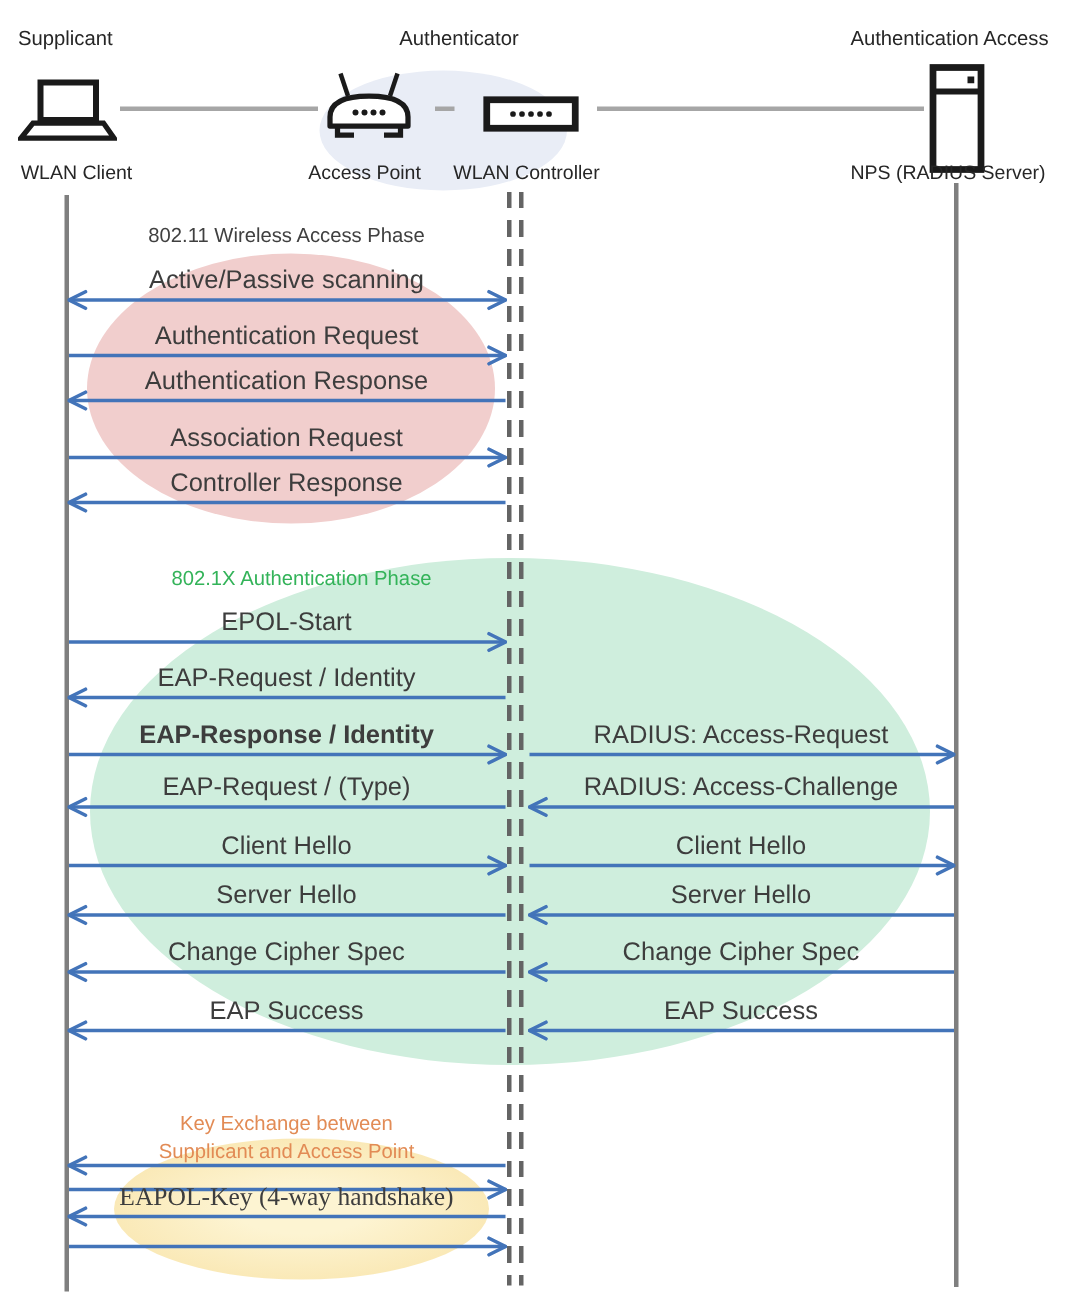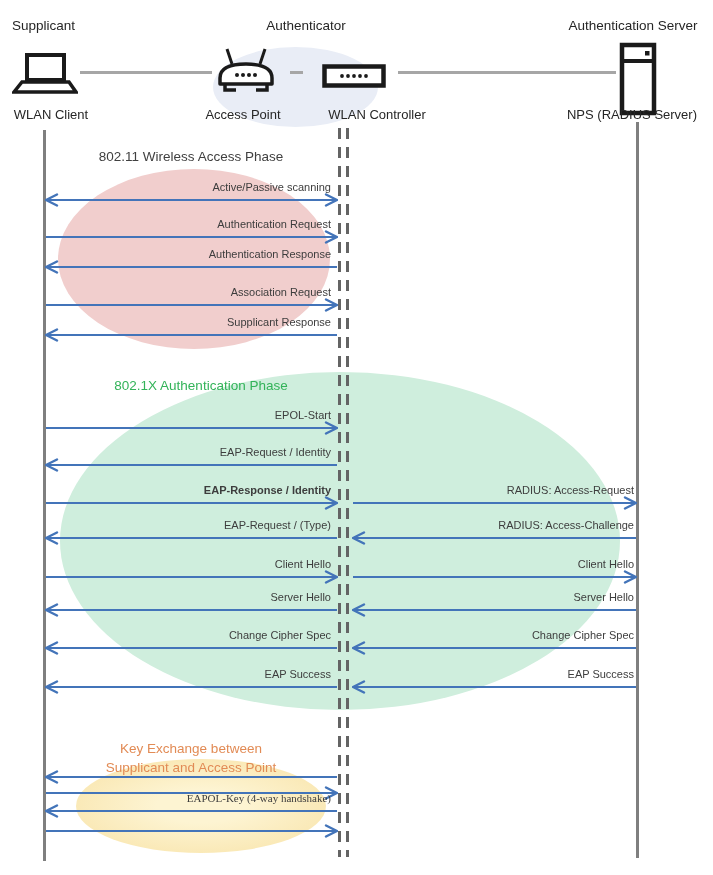--- a/index.html
+++ b/index.html
@@ -16,38 +16,38 @@
   .lifeline{position:absolute;width:3px;background:#7f7f7f;z-index:2;}
   .dashed-line{position:absolute;width:3px;z-index:2;
     background:repeating-linear-gradient(to bottom,#646464 0 11px,transparent 11px 19px);}
   .connector{position:absolute;height:3px;background:#a6a6a6;top:71px;z-index:2;}
   .role-label{position:absolute;top:18px;font-size:13.5px;color:#262626;z-index:4;}
   .device-label{position:absolute;top:107px;font-size:13px;color:#262626;text-align:center;z-index:4;}
   .phase-title{position:absolute;font-size:13.5px;text-align:center;z-index:4;line-height:19px;}
   #phase-title-80211{left:45px;width:292px;top:147px;color:#404040;}
   #phase-title-8021x{left:55px;width:292px;top:376px;color:#33b359;}
   #phase-title-keyexchange{left:45px;width:292px;top:721px;color:#e28b55;margin-top:18px;}
-  .msg-label{position:absolute;font-size:11px;color:#3d3d3d;text-align:right;z-index:4;height:18px;line-height:18px;white-space:nowrap;}
+  .msg-label{position:absolute;font-size:17px;color:#3d3d3d;text-align:center;z-index:4;height:18px;line-height:18px;white-space:nowrap;}
   .msg-arrow{position:absolute;z-index:3;}
   .icon{position:absolute;z-index:4;}
   #msg-layer{position:absolute;left:0;top:0;width:713px;height:875px;z-index:3;}
 </style>
 </head>
 <body>
 
 <div id="stage">
 
   <div class="ellipse" id="header-ellipse"></div>
   <div class="ellipse" id="phase-ellipse-80211"></div>
   <div class="ellipse" id="phase-ellipse-8021x"></div>
   <div class="ellipse" id="phase-ellipse-keyexchange"></div>
 
   <div class="role-label" style="left:12px;">Supplicant</div>
   <div class="role-label" style="left:231px;width:150px;text-align:center;">Authenticator</div>
-  <div class="role-label" style="left:558px;width:150px;text-align:center;">Authentication Server</div>
+  <div class="role-label" style="left:558px;width:150px;text-align:center;">Authentication Access</div>
 
   <div class="connector" style="left:80px;width:132px;"></div>
   <div class="connector" style="left:290px;width:13px;"></div>
   <div class="connector" style="left:398px;width:218px;"></div>
 
   <svg class="icon" style="left:12px;top:52px;" width="66" height="44" viewBox="0 0 66 44">
     <rect x="15" y="3" width="37" height="25" fill="none" stroke="#1a1a1a" stroke-width="4"></rect>
     <path d="M10 30 L57 30 L64 40 L2 40 Z" fill="none" stroke="#1a1a1a" stroke-width="3.5" stroke-linejoin="miter"></path>
   </svg>
 
@@ -73,21 +73,21 @@
   </svg>
 
   <svg class="icon" style="left:619px;top:42px;" width="38" height="74" viewBox="0 0 38 74">
     <rect x="3" y="3" width="32" height="68" fill="none" stroke="#1a1a1a" stroke-width="4.5"></rect>
     <line x1="3" y1="19" x2="35" y2="19" stroke="#1a1a1a" stroke-width="4"></line>
     <rect x="26" y="9" width="4.5" height="4.5" fill="#1a1a1a"></rect>
   </svg>
 
   <div class="device-label" style="left:4px;width:94px;">WLAN Client</div>
   <div class="device-label" style="left:193px;width:100px;">Access Point</div>
-  <div class="device-label" style="left:322px;width:110px;">WLAN Controller</div>
+  <div class="device-label" style="left:296px;width:110px;">WLAN Controller</div>
   <div class="device-label" style="left:557px;width:150px;">NPS (RADIUS Server)</div>
 
   <div class="lifeline" style="left:43px;top:130px;height:731px;"></div>
   <div class="dashed-line" style="left:338px;top:128px;height:729px;"></div>
   <div class="dashed-line" style="left:346px;top:128px;height:729px;"></div>
   <div class="lifeline" style="left:636px;top:122px;height:736px;"></div>
 
   <div class="phase-title" id="phase-title-80211">802.11 Wireless Access Phase</div>
   <div class="phase-title" id="phase-title-8021x">802.1X Authentication Phase</div>
   <div class="phase-title" id="phase-title-keyexchange">
@@ -110,21 +110,21 @@
       <div class="msg-label" style="left: 51px; top: 245px; width: 280px;">Authentication Response</div>
       <svg width="293" height="14" class="msg-arrow" style="left: 45px; top: 260px;">
         <line x1="1" y1="7" x2="292" y2="7" stroke="#4374b9" stroke-width="2.2"></line>
         <path d="M12 1.5 L1 7 L12 12.5" fill="none" stroke="#4374b9" stroke-width="2.4" stroke-linecap="round"></path>
       </svg>
       <div class="msg-label" style="left: 51px; top: 283px; width: 280px;">Association Request</div>
       <svg width="293" height="14" class="msg-arrow" style="left: 45px; top: 298px;">
         <line x1="1" y1="7" x2="292" y2="7" stroke="#4374b9" stroke-width="2.2"></line>
         <path d="M281 1.5 L292 7 L281 12.5" fill="none" stroke="#4374b9" stroke-width="2.4" stroke-linecap="round"></path>
       </svg>
-      <div class="msg-label" style="left: 51px; top: 313px; width: 280px;">Supplicant Response</div>
+      <div class="msg-label" style="left: 51px; top: 313px; width: 280px;">Controller Response</div>
       <svg width="293" height="14" class="msg-arrow" style="left: 45px; top: 328px;">
         <line x1="1" y1="7" x2="292" y2="7" stroke="#4374b9" stroke-width="2.2"></line>
         <path d="M12 1.5 L1 7 L12 12.5" fill="none" stroke="#4374b9" stroke-width="2.4" stroke-linecap="round"></path>
       </svg>
       <div class="msg-label" style="left: 51px; top: 406px; width: 280px;">EPOL-Start</div>
       <svg width="293" height="14" class="msg-arrow" style="left: 45px; top: 421px;">
         <line x1="1" y1="7" x2="292" y2="7" stroke="#4374b9" stroke-width="2.2"></line>
         <path d="M281 1.5 L292 7 L281 12.5" fill="none" stroke="#4374b9" stroke-width="2.4" stroke-linecap="round"></path>
       </svg>
       <div class="msg-label" style="left: 51px; top: 443px; width: 280px;">EAP-Request / Identity</div>

